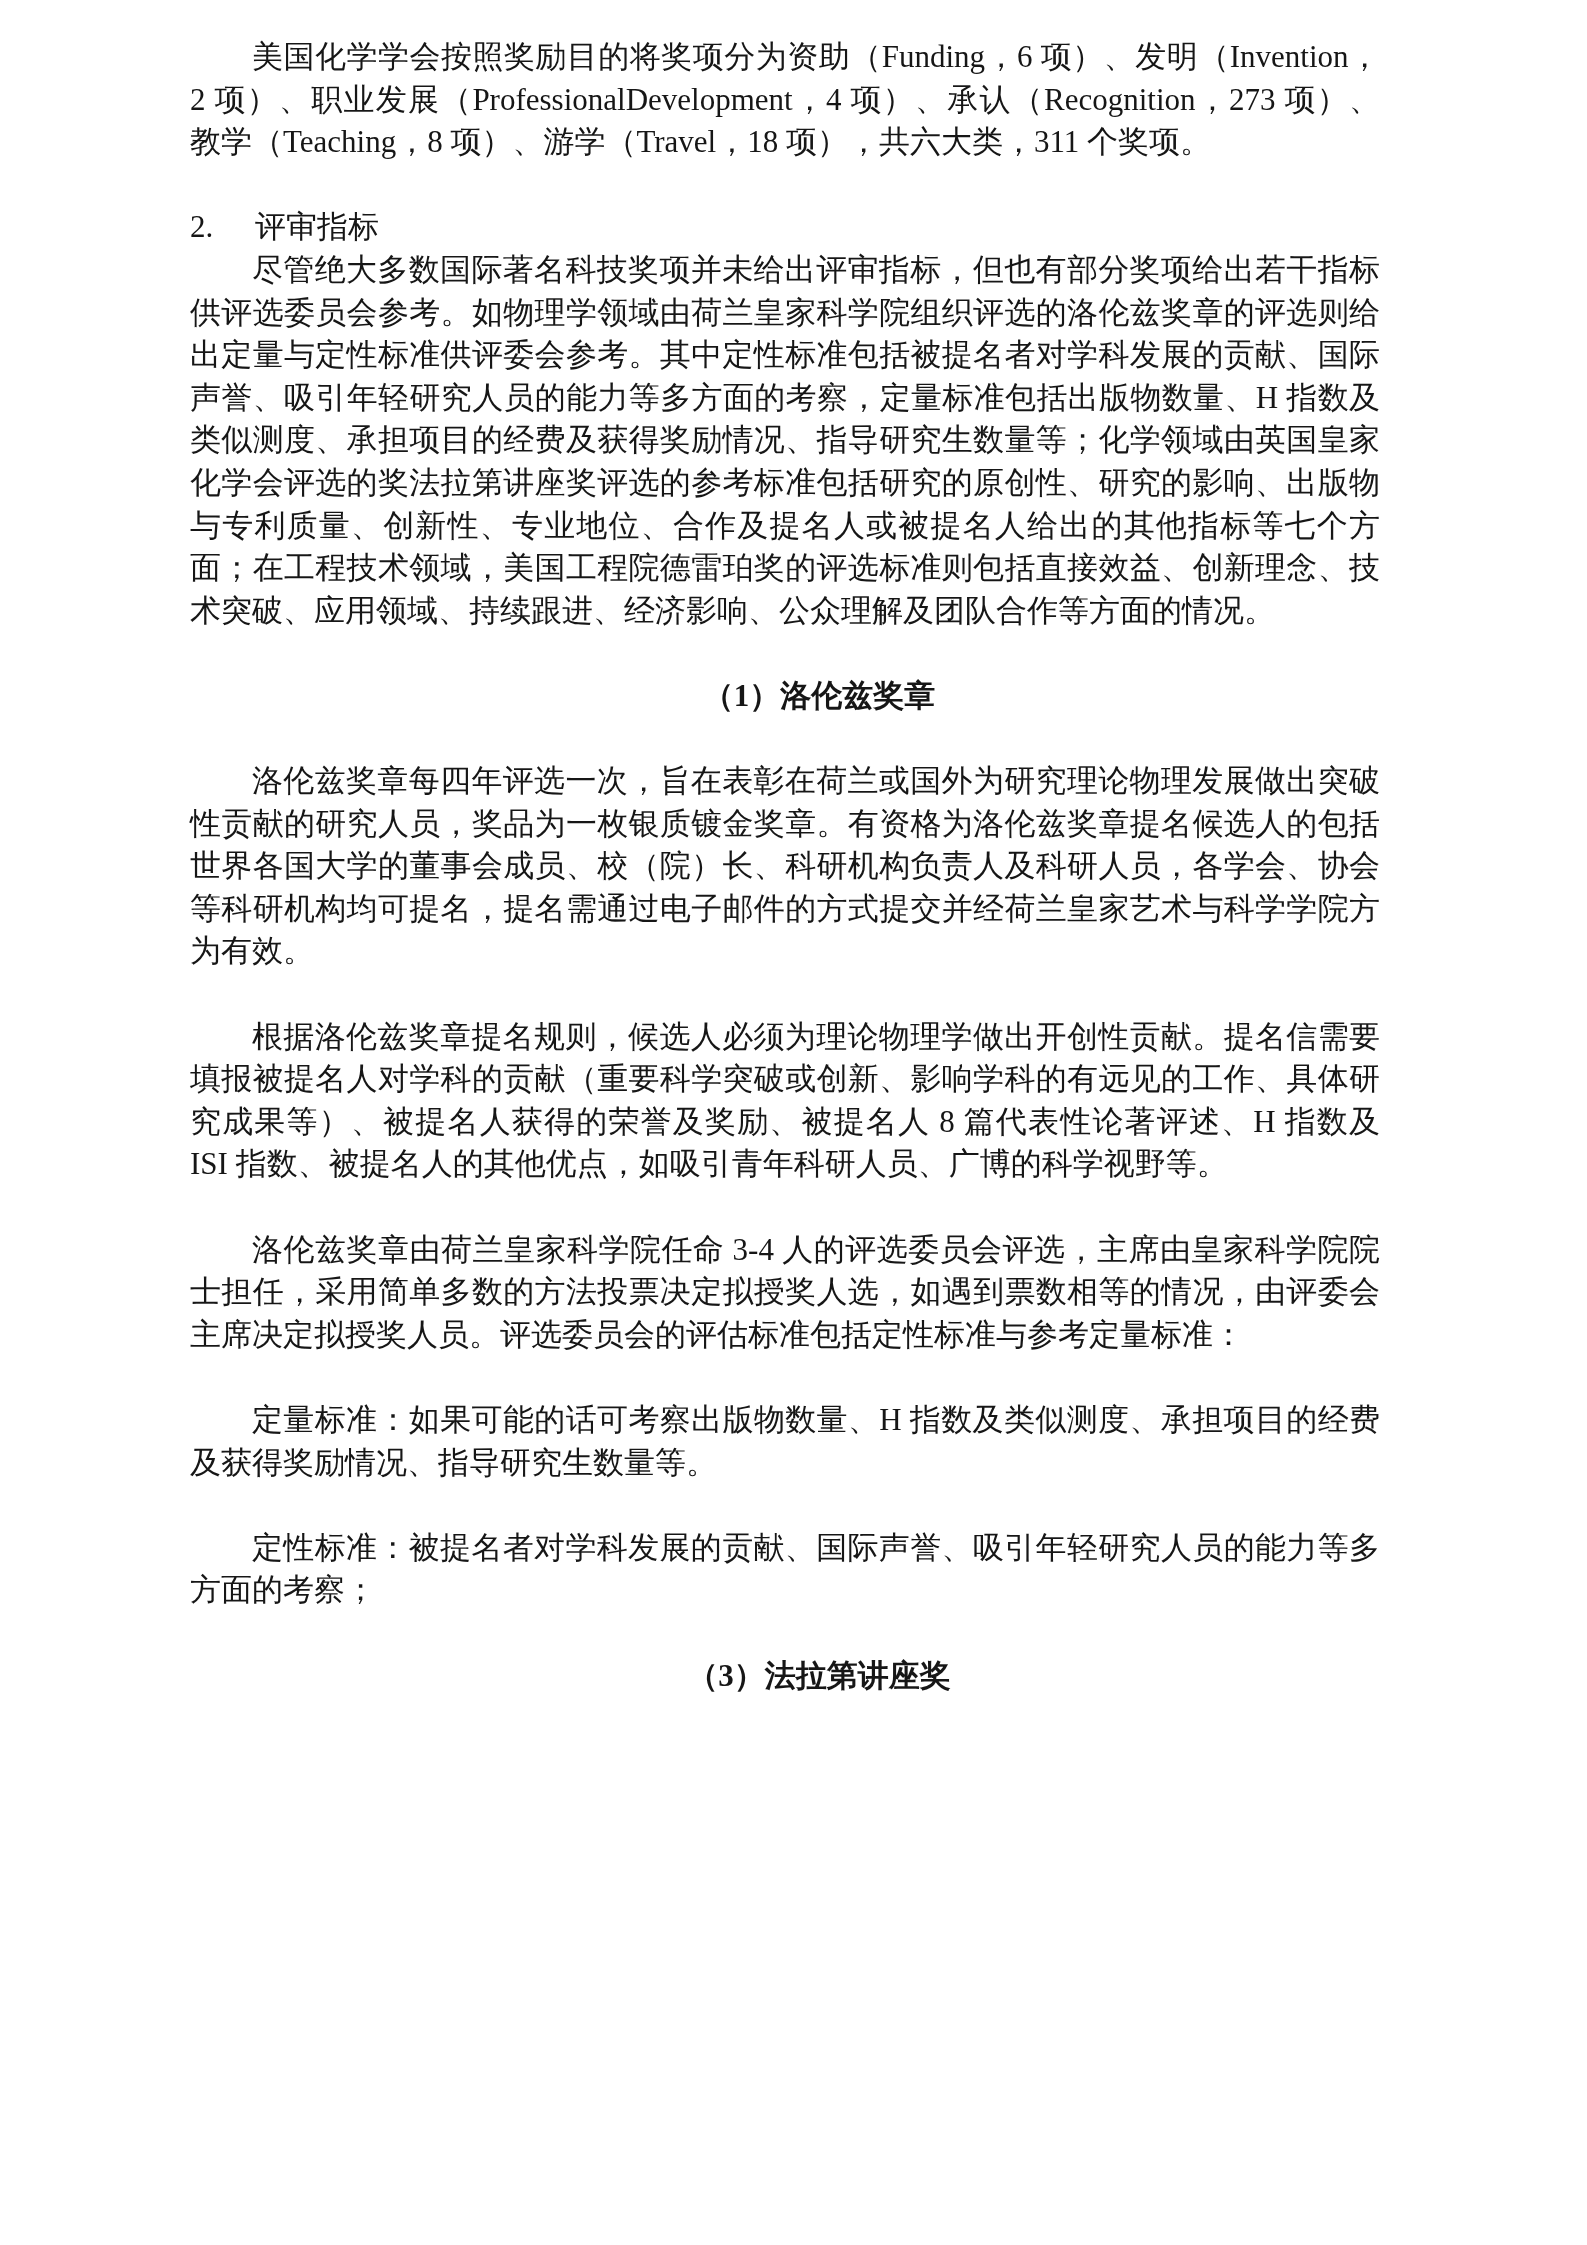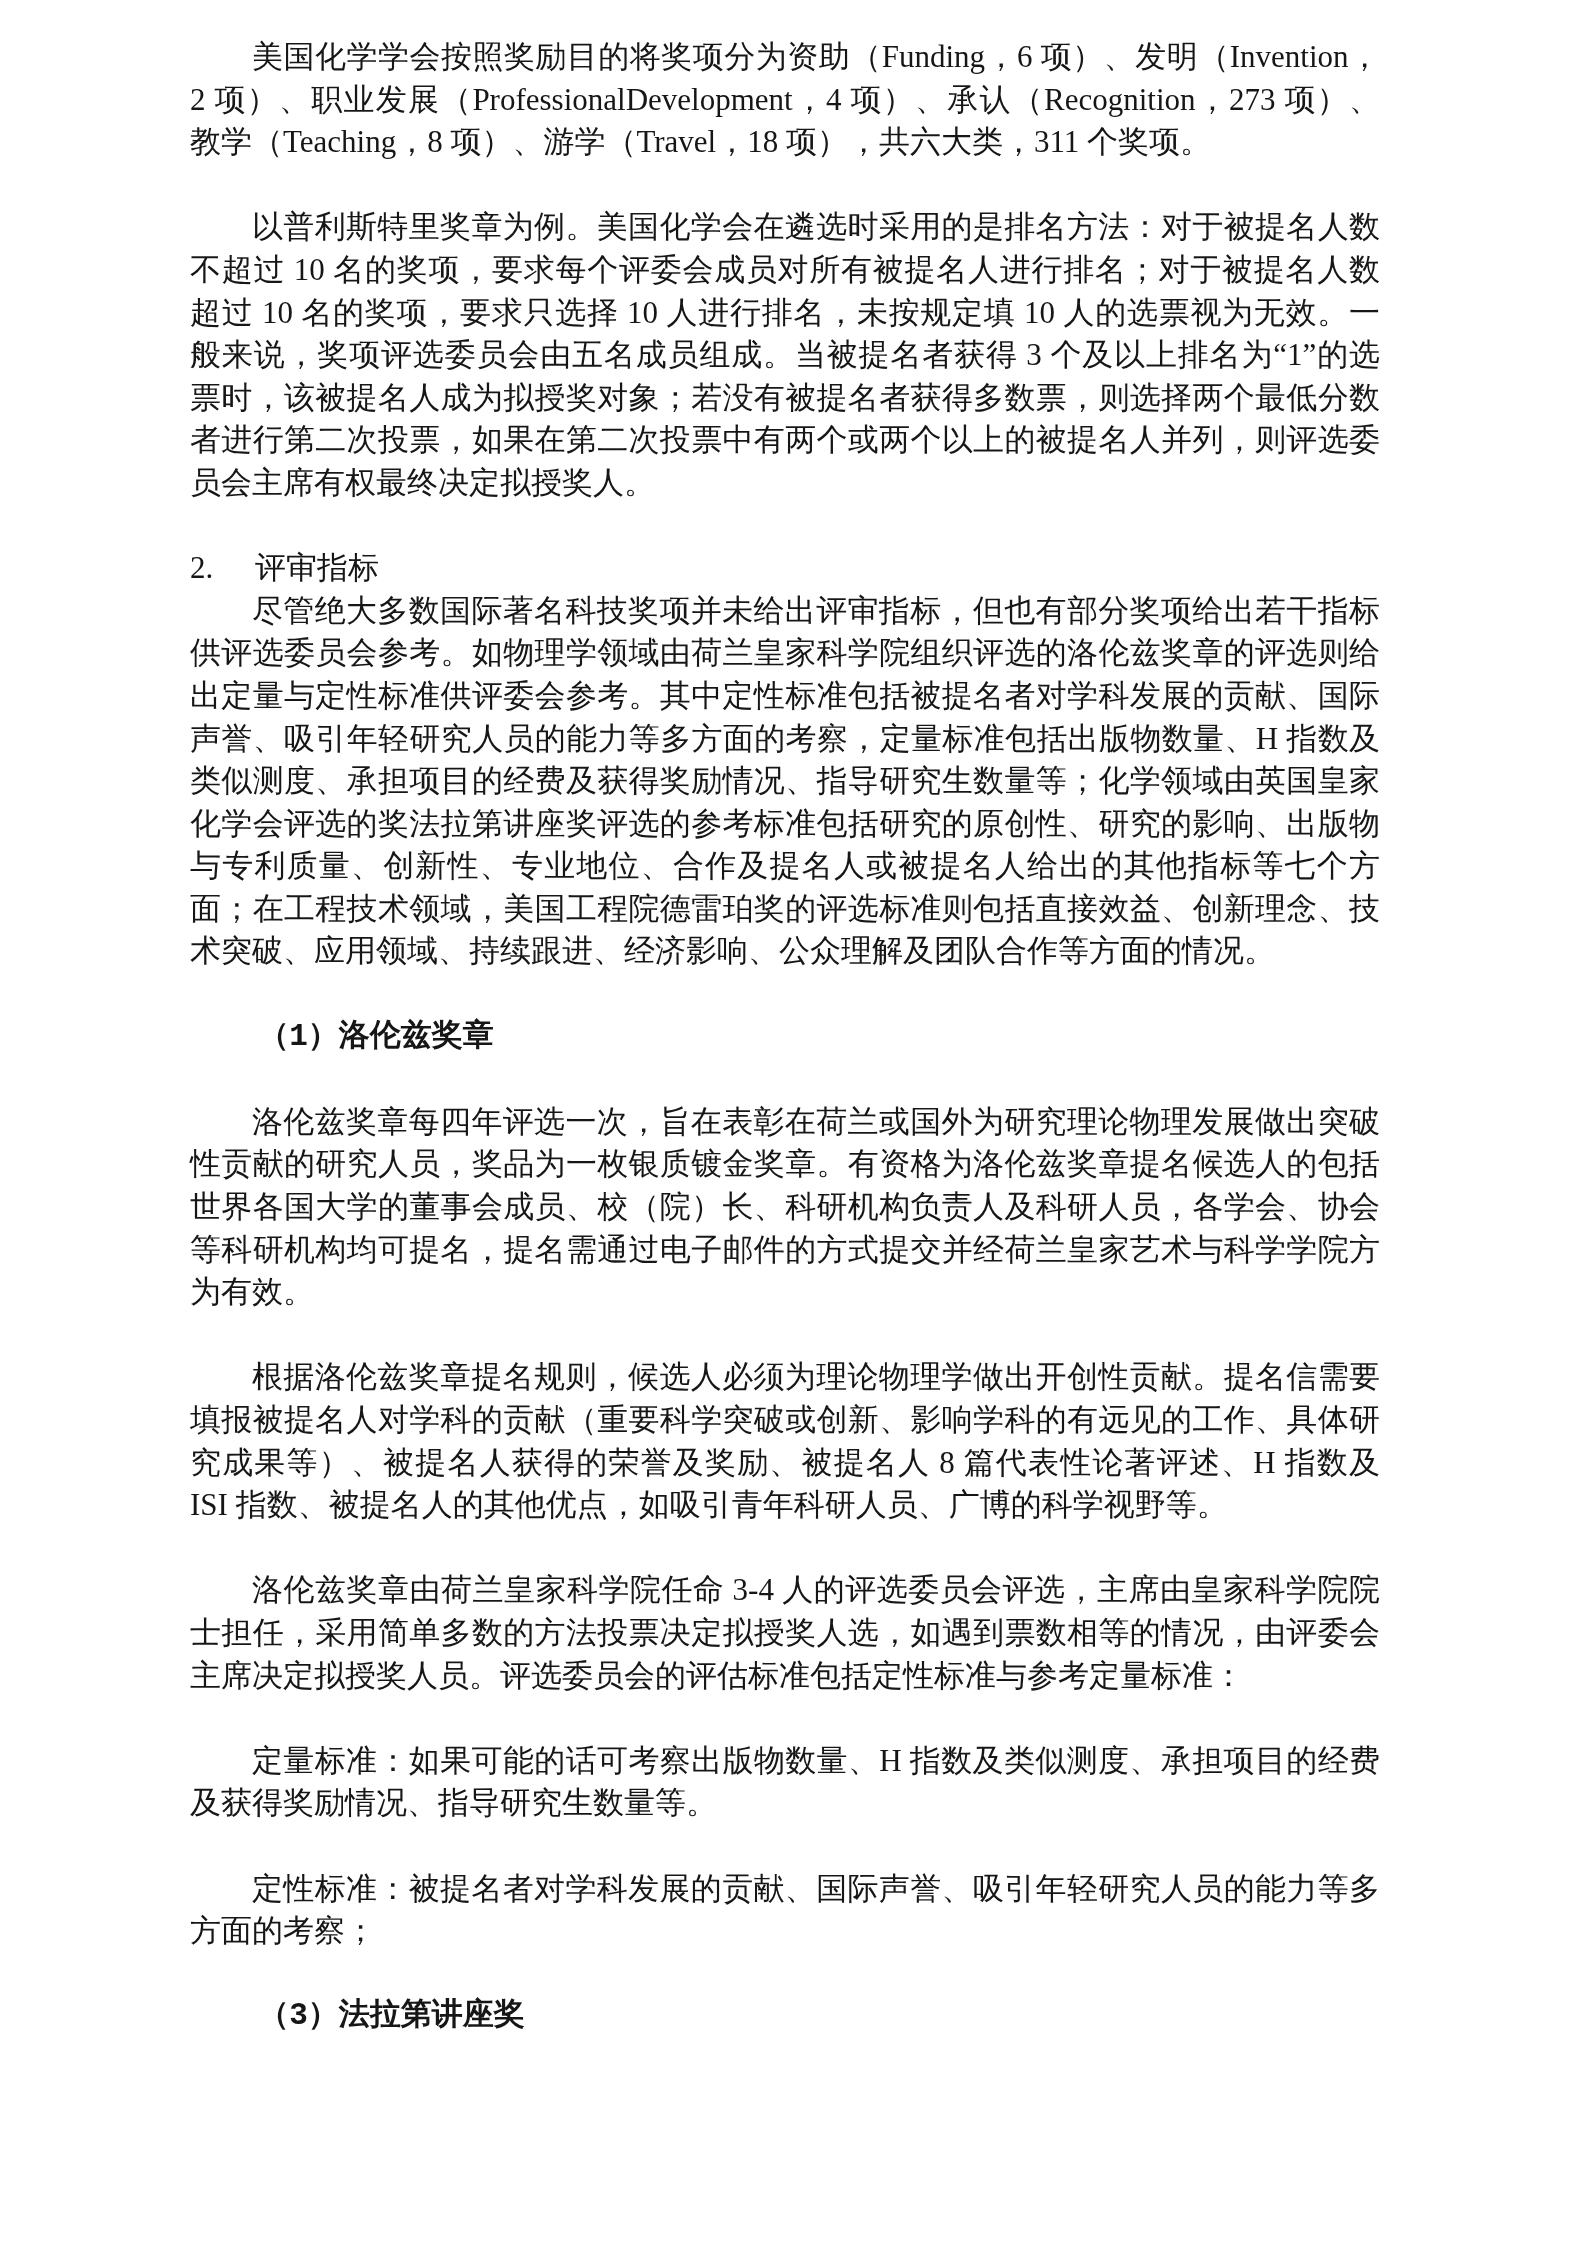--- a/index.html
+++ b/index.html
@@ -40,31 +40,29 @@
   .h-num .num {
     display: inline-block;
     min-width: 65px;
   }
   .h-sub {
     margin: 0 0 42.6px 0;
     font-size: 31px;
     line-height: 42.6px;
     font-weight: 700;
     text-indent: 2.2em;
-    text-align: left;
-    font-family: Liberation Mono, monospace;
+    text-align: center;
   }
 </style>
 </head>
 <body>
 
 <div class="page" style="background: rgb(255, 255, 255); color: rgb(22, 22, 22);">
   <main class="content" id="doc">
       <p class="para">美国化学学会按照奖励目的将奖项分为资助（Funding，6 项）、发明（Invention，2 项）、职业发展（ProfessionalDevelopment，4 项）、承认（Recognition，273 项）、教学（Teaching，8 项）、游学（Travel，18 项），共六大类，311 个奖项。</p>
-      <p class="para">以普利斯特里奖章为例。美国化学会在遴选时采用的是排名方法：对于被提名人数不超过 10 名的奖项，要求每个评委会成员对所有被提名人进行排名；对于被提名人数超过 10 名的奖项，要求只选择 10 人进行排名，未按规定填 10 人的选票视为无效。一般来说，奖项评选委员会由五名成员组成。当被提名者获得 3 个及以上排名为“1”的选票时，该被提名人成为拟授奖对象；若没有被提名者获得多数票，则选择两个最低分数者进行第二次投票，如果在第二次投票中有两个或两个以上的被提名人并列，则评选委员会主席有权最终决定拟授奖人。</p>
       <h2 class="h-num"><span class="num">2.</span><span>评审指标</span></h2>
       <p class="para">尽管绝大多数国际著名科技奖项并未给出评审指标，但也有部分奖项给出若干指标供评选委员会参考。如物理学领域由荷兰皇家科学院组织评选的洛伦兹奖章的评选则给出定量与定性标准供评委会参考。其中定性标准包括被提名者对学科发展的贡献、国际声誉、吸引年轻研究人员的能力等多方面的考察，定量标准包括出版物数量、H 指数及类似测度、承担项目的经费及获得奖励情况、指导研究生数量等；化学领域由英国皇家化学会评选的奖法拉第讲座奖评选的参考标准包括研究的原创性、研究的影响、出版物与专利质量、创新性、专业地位、合作及提名人或被提名人给出的其他指标等七个方面；在工程技术领域，美国工程院德雷珀奖的评选标准则包括直接效益、创新理念、技术突破、应用领域、持续跟进、经济影响、公众理解及团队合作等方面的情况。</p>
       <h3 class="h-sub">（1）洛伦兹奖章</h3>
       <p class="para">洛伦兹奖章每四年评选一次，旨在表彰在荷兰或国外为研究理论物理发展做出突破性贡献的研究人员，奖品为一枚银质镀金奖章。有资格为洛伦兹奖章提名候选人的包括世界各国大学的董事会成员、校（院）长、科研机构负责人及科研人员，各学会、协会等科研机构均可提名，提名需通过电子邮件的方式提交并经荷兰皇家艺术与科学学院方为有效。</p>
       <p class="para">根据洛伦兹奖章提名规则，候选人必须为理论物理学做出开创性贡献。提名信需要填报被提名人对学科的贡献（重要科学突破或创新、影响学科的有远见的工作、具体研究成果等）、被提名人获得的荣誉及奖励、被提名人 8 篇代表性论著评述、H 指数及 ISI 指数、被提名人的其他优点，如吸引青年科研人员、广博的科学视野等。</p>
       <p class="para">洛伦兹奖章由荷兰皇家科学院任命 3-4 人的评选委员会评选，主席由皇家科学院院士担任，采用简单多数的方法投票决定拟授奖人选，如遇到票数相等的情况，由评委会主席决定拟授奖人员。评选委员会的评估标准包括定性标准与参考定量标准：</p>
       <p class="para">定量标准：如果可能的话可考察出版物数量、H 指数及类似测度、承担项目的经费及获得奖励情况、指导研究生数量等。</p>
       <p class="para">定性标准：被提名者对学科发展的贡献、国际声誉、吸引年轻研究人员的能力等多方面的考察；</p>
       <h3 class="h-sub">（3）法拉第讲座奖</h3>
     </main>

